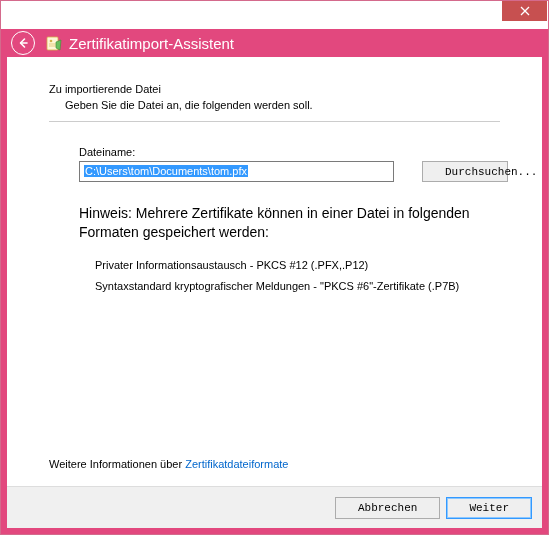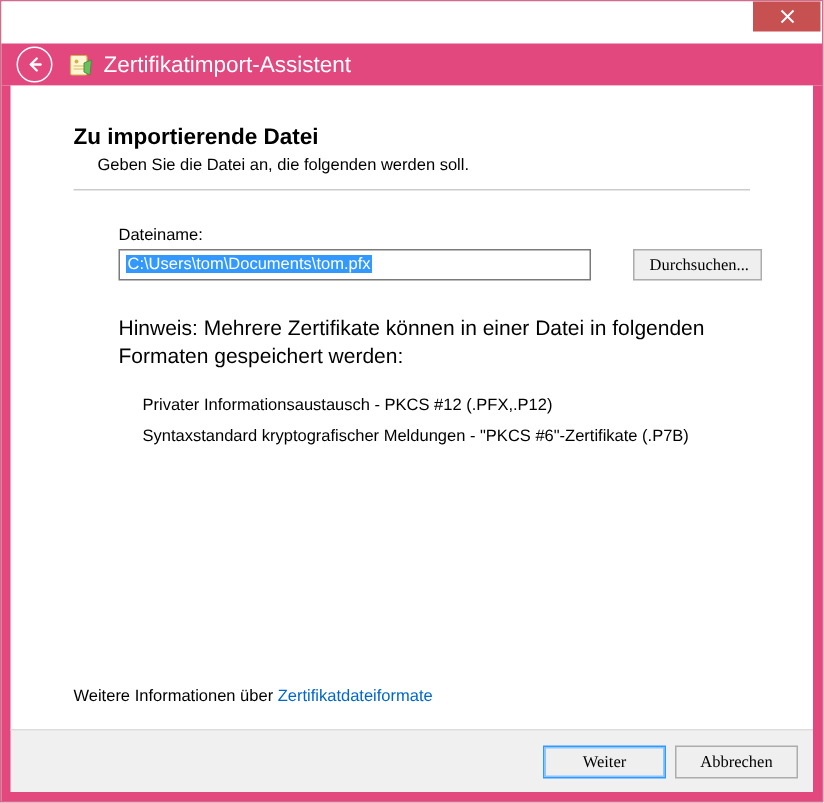--- a/index.html
+++ b/index.html
@@ -76,22 +76,22 @@
   }
   .content {
     flex: 1;
     background: #fff;
     padding: 26px 42px 10px 42px;
     display: flex;
     flex-direction: column;
     position: relative;
   }
   .section-title {
-    font-weight: 700;
-    font-size: 15px;
+    font-weight: 400;
+    font-size: 11px;
     margin-bottom: 4px;
   }
   .section-sub {
     margin-left: 16px;
     font-size: 11px;
     margin-bottom: 10px;
   }
   .hr {
     border: none;
     border-top: 1px solid #ccc;
@@ -127,24 +127,24 @@
     white-space: nowrap;
   }
   .sel-highlight {
     background: #3399ff;
     color: #fff;
     padding: 0 1px;
   }
   .btn {
     height: 21px;
     min-width: 86px;
-    padding: 0 10px;
+    padding: 0 22px;
     background: #efefef;
     border: 1px solid #acacac;
-    font-family: Liberation Serif, serif;
+    font-family: Liberation Mono, monospace;
     font-size: 11px;
     cursor: pointer;
   }
   .hint-block {
     margin-left: 30px;
     font-size: 14px;
     margin-bottom: 8px;
     line-height: 1.35;
   }
   .format-list {
@@ -241,18 +241,18 @@
         <div>Syntaxstandard kryptografischer Meldungen - "PKCS #6"-Zertifikate (.P7B)</div>
       </div>
 
       <div class="more-info">
         <span>Weitere Informationen über </span><a class="link">Zertifikatdateiformate</a>
       </div>
 
     </div>
 
     <div class="footer">
+      <button class="btn">Abbrechen</button>
       <button class="btn btn-primary">Weiter</button>
-      <button class="btn">Abbrechen</button>
     </div>
   </div>
 
 </div>
 
 </body></html>

